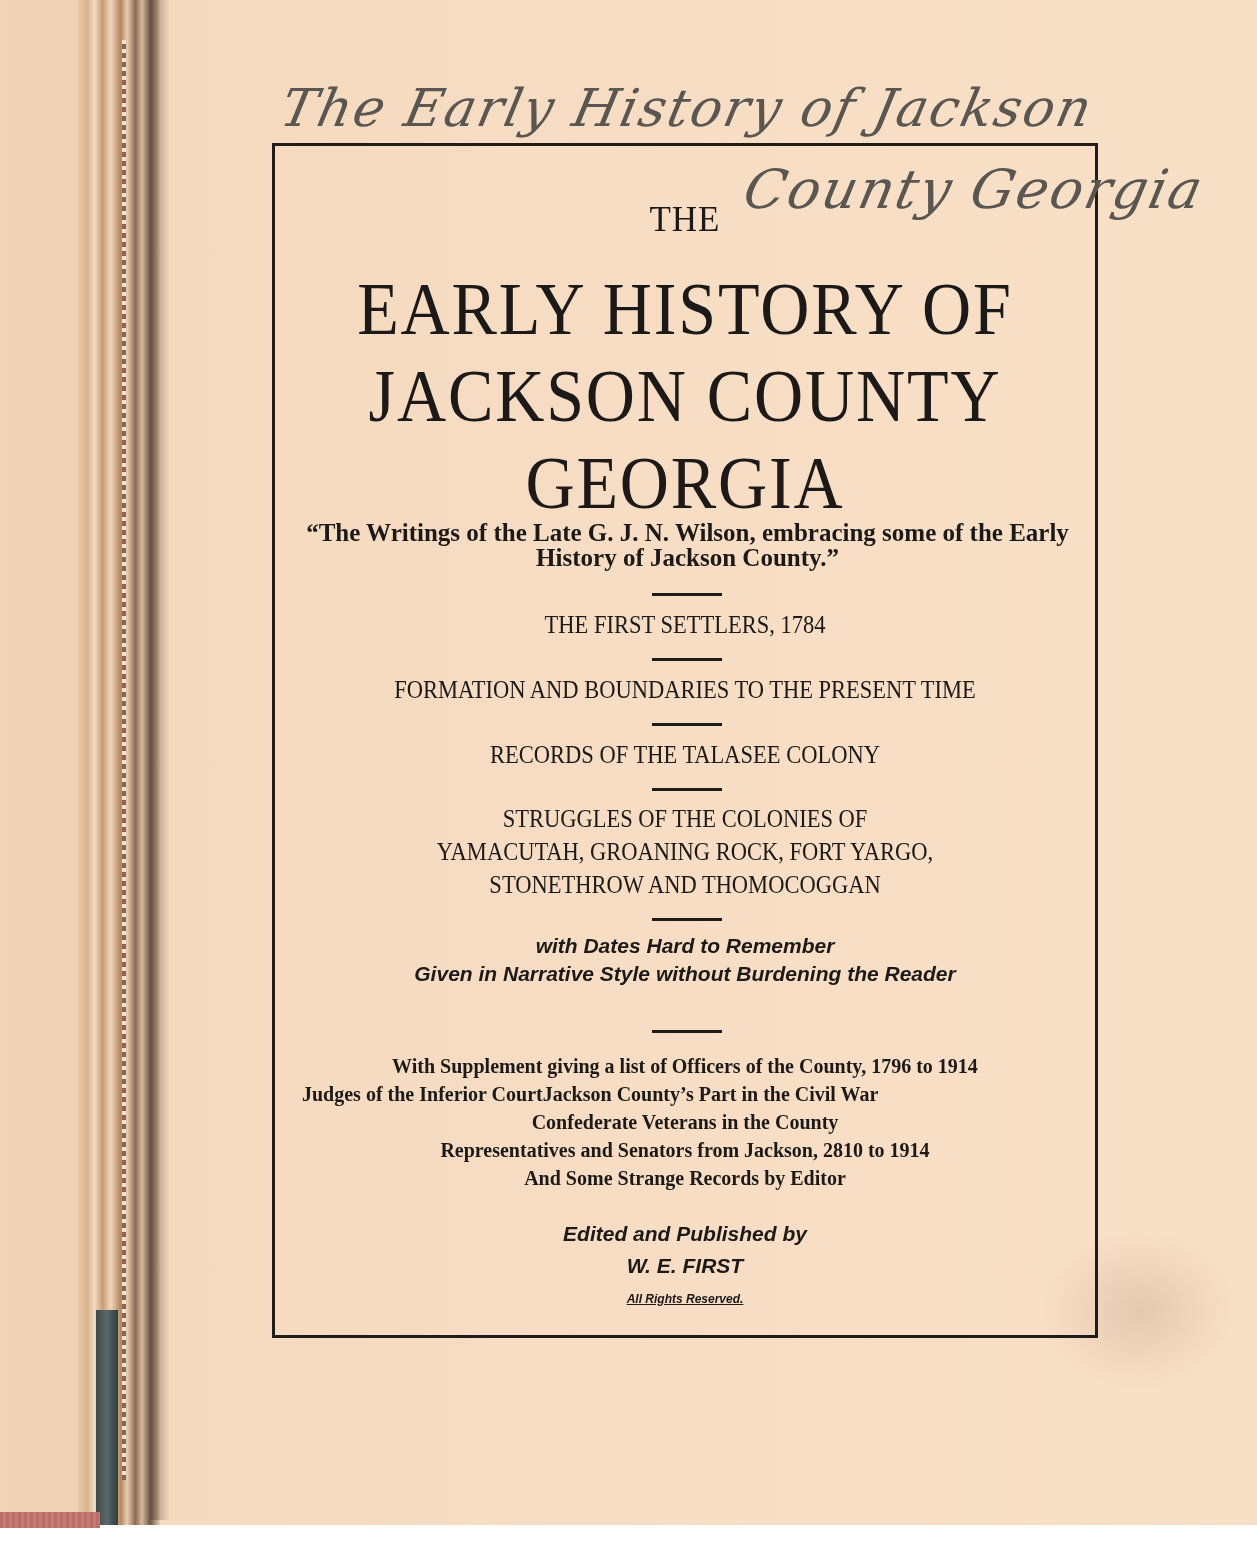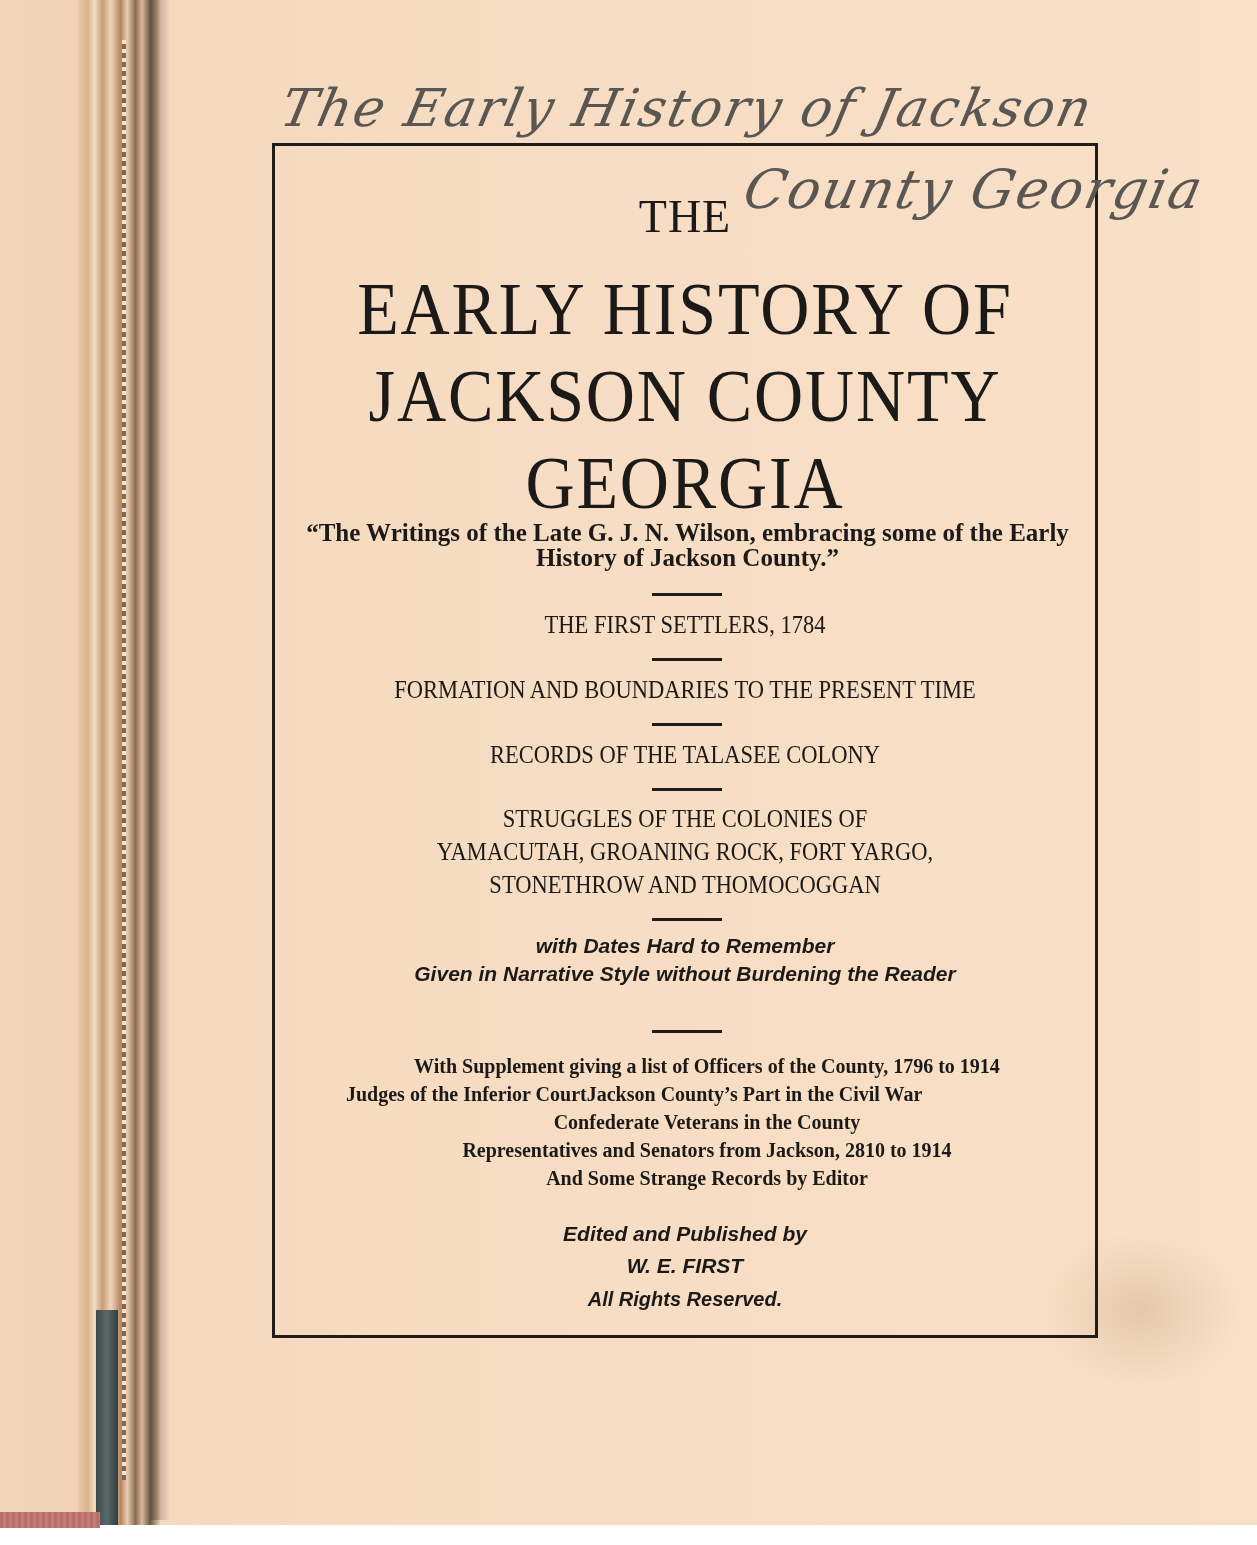--- a/index.html
+++ b/index.html
@@ -57,21 +57,21 @@
     .hw-line2 { left: 745px; top: 158px; font-size: 54px; transform: skewX(-12deg); }
 
     .frame {
       position: absolute; left: 272px; top: 143px; width: 826px; height: 1195px;
       border: 3px solid #1f1d1b; box-sizing: border-box;
     }
     .content {
       position: absolute; left: 0; right: 0; top: 0; text-align: center;
     }
     .t-the {
-      position: absolute; left: 0; right: 0; top: 48px; font-size: 46px; line-height: 1;
+      position: absolute; left: 0; right: 0; top: 56px; font-size: 35px; line-height: 1;
       font-family: "Liberation Serif", serif; letter-spacing: 1px;
     }
     .t-main {
       position: absolute; left: 0; right: 0; top: 120px; font-size: 74px; line-height: 87px;
       font-family: "Liberation Serif", serif; letter-spacing: 2px; font-weight: normal;
       transform: scaleX(0.92);
     }
     .t-quote {
       position: absolute; left: 20px; right: 15px; top: 374px; font-size: 25px; line-height: 25px;
       font-family: "Liberation Serif", serif; font-weight: bold;
@@ -82,24 +82,24 @@
     .section {
       position: absolute; left: 0; right: 0; font-size: 25px; line-height: 33px;
       font-family: "Liberation Serif", serif; transform: scaleX(0.9);
     }
     .italic-block {
       position: absolute; left: 0; right: 0; font-size: 21px; line-height: 28px;
       font-family: "Liberation Sans", sans-serif; font-style: italic; font-weight: bold;
     }
     .supp {
       position: absolute; left: 0; right: 0; font-size: 20px; line-height: 28px;
-      font-family: "Liberation Serif", serif; font-weight: bold; padding-left: 44px;
+      font-family: "Liberation Serif", serif; font-weight: bold;
     }
     .supp-split { display: flex; justify-content: flex-start; padding: 0 27px; }
-    .small-italic { font-size: 20px; }
+    .small-italic { font-size: 12px; text-decoration: underline; }
   </style>
 </head>
 <body>
 
 <div class="page"></div>
 <div class="page-left"></div>
 <div class="spine"></div>
 <div class="spine-stitch"></div>
 <div class="spine-dark"></div>
 <div class="gutter-shadow"></div>

